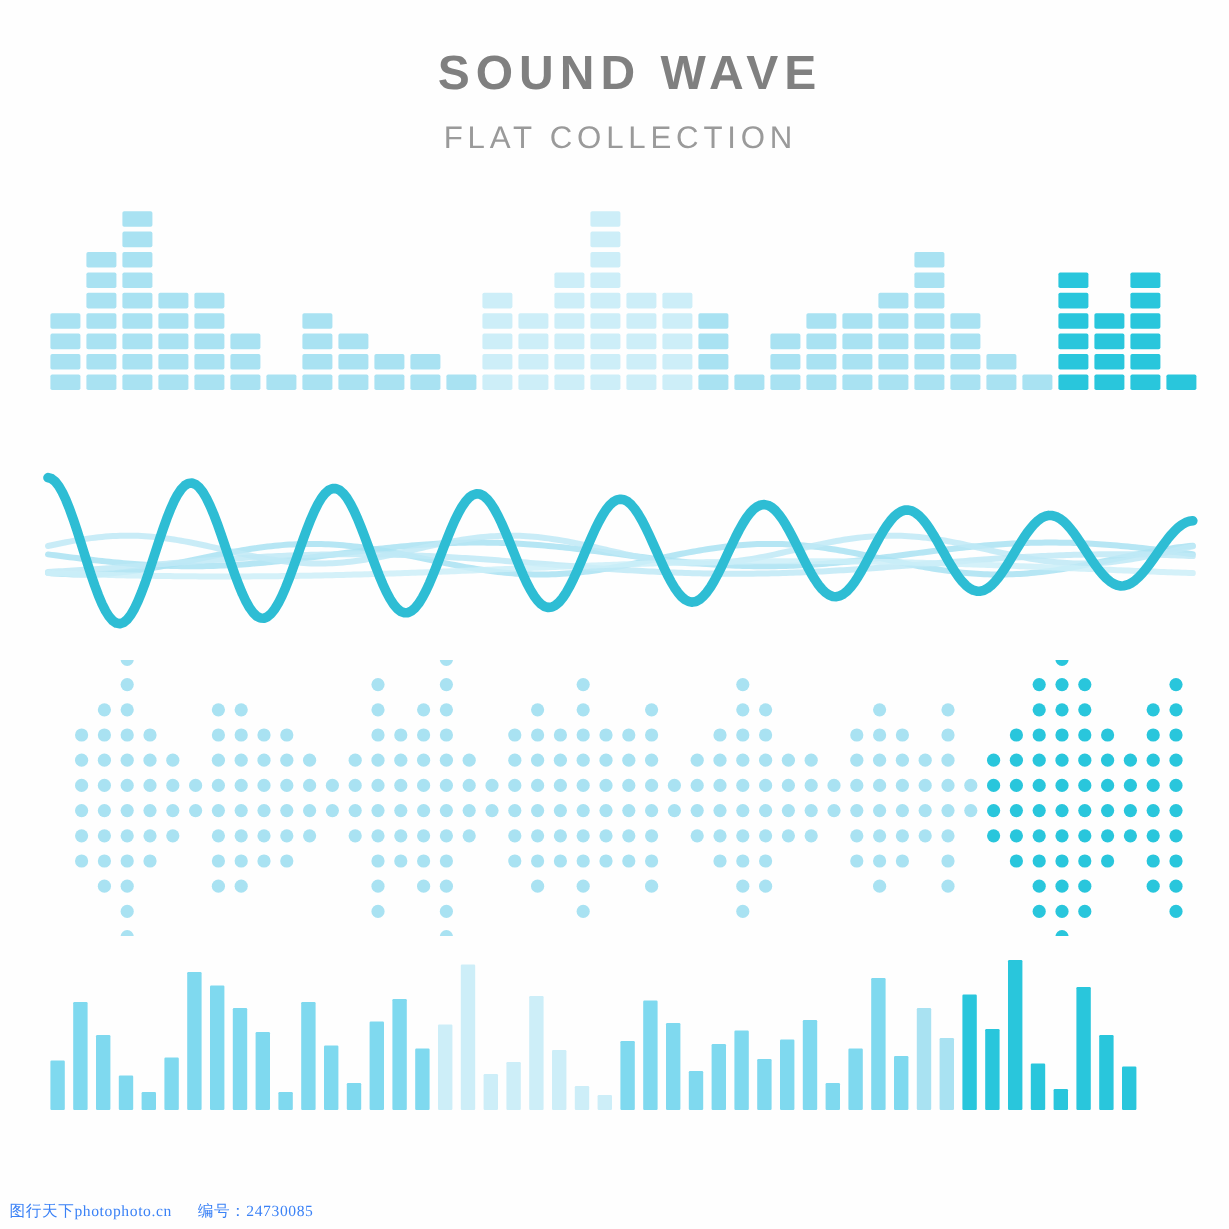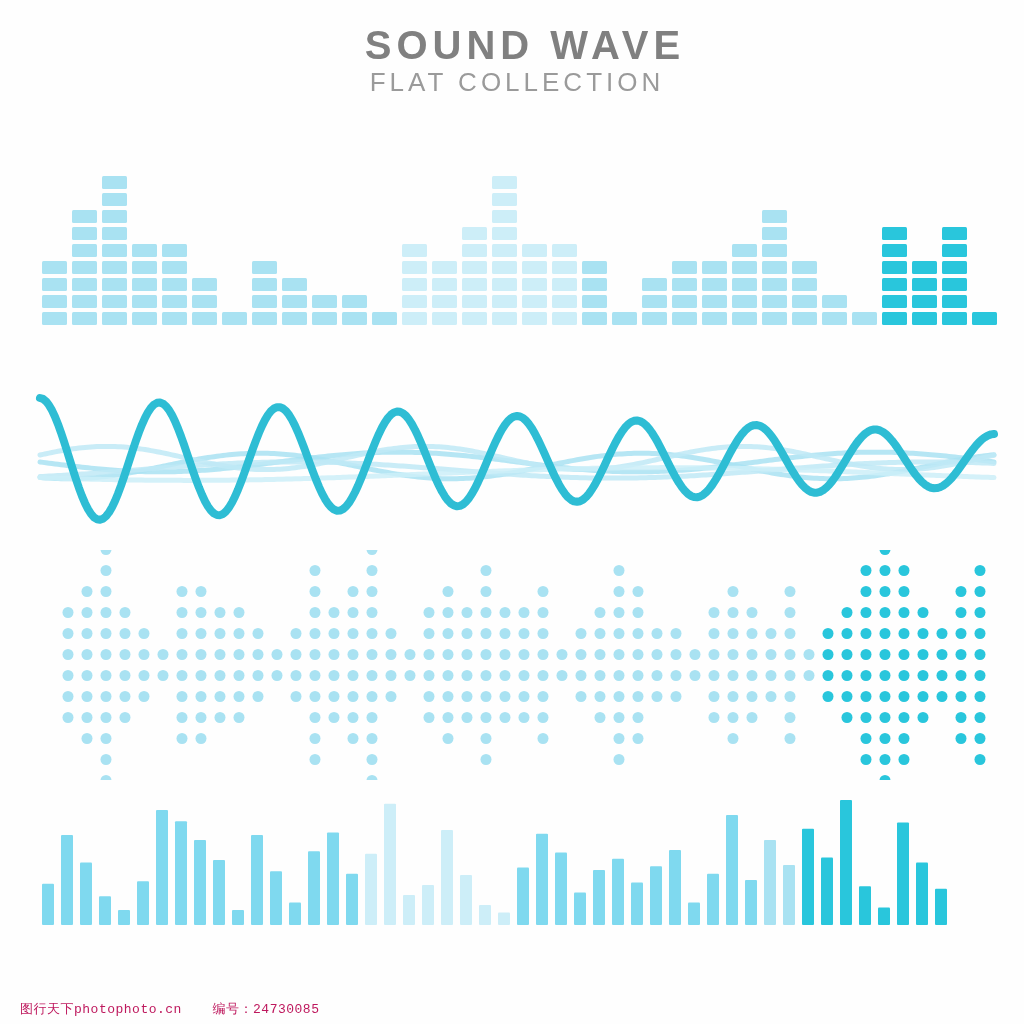--- a/index.html
+++ b/index.html
@@ -24,21 +24,21 @@
     width: 1024px;
     text-align: center;
   }
   #title-main {
     font-family: "Liberation Sans", sans-serif;
     font-weight: bold;
     font-size: 40px;
     letter-spacing: 5px;
     color: #808080;
     line-height: 1.05;
-    margin: 0;
+    margin: 16px;
     padding-left: 26px;
   }
   #title-sub {
     font-family: "Liberation Sans", sans-serif;
     font-weight: normal;
     font-size: 26px;
     letter-spacing: 4px;
     color: #9a9a9a;
     line-height: 1.25;
     margin: 0;
@@ -49,27 +49,27 @@
   .viz-section {
     position: absolute;
     left: 0;
     width: 1024px;
   }
   .viz-svg { display: block; }
 
   
   #watermark {
     position: absolute;
-    left: 20px;
+    left: 8px;
     top: 1000px;
     font-size: 13px;
-    color: #be185d;
+    color: #3b82f6;
     letter-spacing: 0.5px;
     white-space: nowrap;
-    font-family: Liberation Mono, monospace;
+    font-family: Liberation Serif, serif;
   }
   #watermark .wm-sep { display: inline-block; width: 14px; }
 </style>
 </head>
 <body>
 
 <div id="header">
   <div id="title-main">SOUND WAVE</div>
   <div id="title-sub">FLAT COLLECTION</div>
 </div>

